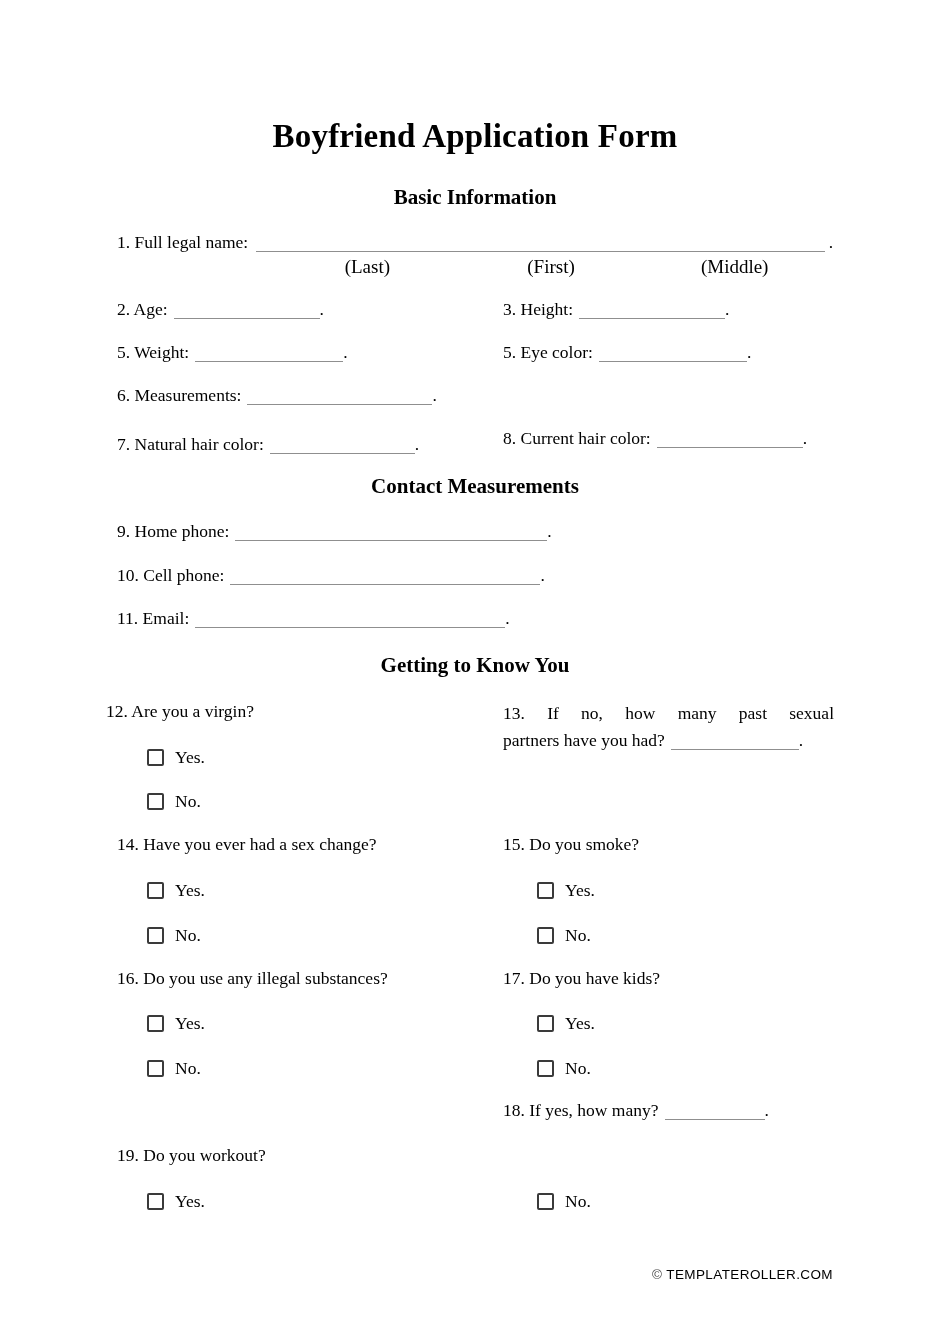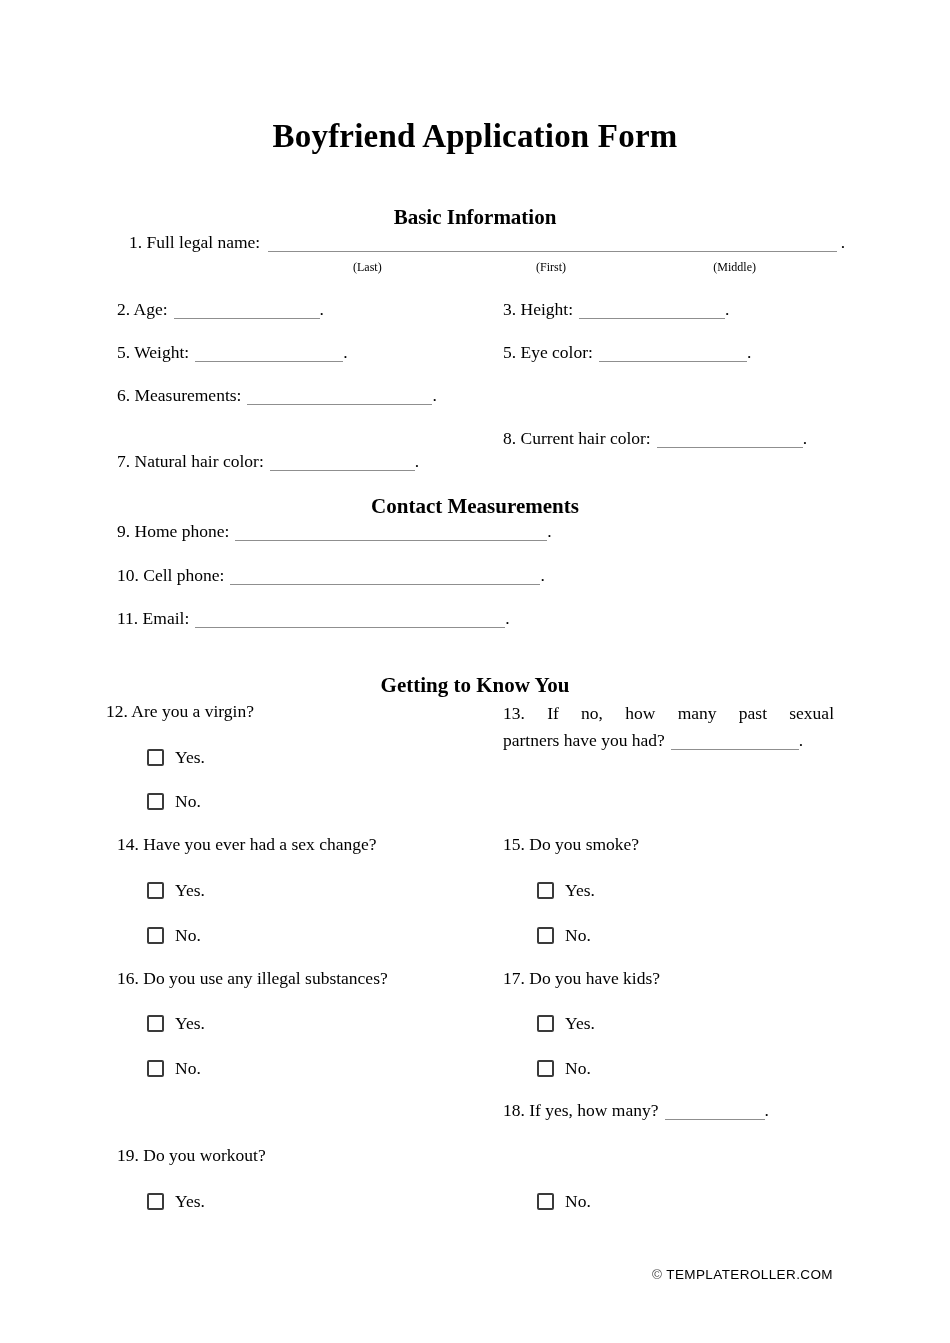--- a/index.html
+++ b/index.html
@@ -24,51 +24,49 @@
     text-align: center;
     font-size: 33px; font-weight: bold;
     line-height: 42px;
     letter-spacing: 0.2px;
   }
   .section-heading {
     left: 117px; width: 716px;
     text-align: center;
     font-size: 21px; font-weight: bold;
     line-height: 26px;
-    margin-top: 20px;
   }
   .row {
     line-height: 23px;
     white-space: nowrap;
   }
   .row-flex {
     display: flex;
     align-items: baseline;
-    margin-left: 12px;
   }
   .q { white-space: nowrap; }
   .blank {
     display: inline-block;
     height: 0;
     border-bottom: 1.7px solid #8f8f8f;
     position: relative;
     top: 4px;
     margin-left: 6px;
   }
   .blank-grow {
     flex: 1 1 auto;
     height: 0;
     border-bottom: 1.7px solid #8f8f8f;
     position: relative;
     top: 4px;
     margin: 0 4px 0 8px;
   }
   .sublabels {
     display: flex;
-    font-size: 12px;
+    font-size: 19px;
     line-height: 20px;
     gap: 9px;
   }
   .sublabels span { flex: 1; text-align: center; }
   .jlast {
     text-align: justify;
     text-align-last: justify;
     line-height: 27px;
     white-space: normal;
   }
@@ -129,21 +127,21 @@
     <span class="q">5. Weight:</span><span class="blank" style="width:148px"></span><span>.</span>
   </div>
   <div class="abs row" style="left:503px; top:341px; width:330px">
     <span class="q">5. Eye color:</span><span class="blank" style="width:148px"></span><span>.</span>
   </div>
 
   <div class="abs row" style="left:117px; top:384px; width:500px">
     <span class="q">6. Measurements:</span><span class="blank" style="width:185px"></span><span>.</span>
   </div>
 
-  <div class="abs row" style="left:117px; top:450px; width:386px">
+  <div class="abs row" style="left:117px; top:433px; width:386px">
     <span class="q">7. Natural hair color:</span><span class="blank" style="width:145px"></span><span>.</span>
   </div>
   <div class="abs row" style="left:503px; top:427px; width:330px">
     <span class="q">8. Current hair color:</span><span class="blank" style="width:146px"></span><span>.</span>
   </div>
 
   <div class="abs section-heading" style="top:473px">Contact Measurements</div>
 
   <div class="abs row" style="left:117px; top:520px; width:600px">
     <span class="q">9. Home phone:</span><span class="blank" style="width:312px"></span><span>.</span>

